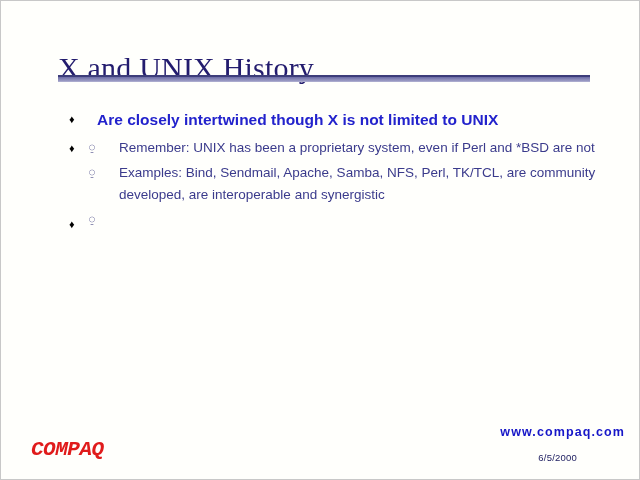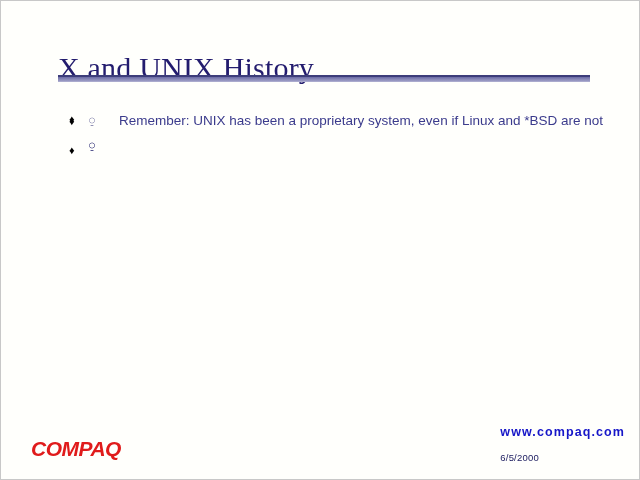--- a/index.html
+++ b/index.html
@@ -97,32 +97,32 @@
   .sub-group {
     margin-top: 4px;
     margin-bottom: 5px;
   }
 
   
   #logo {
     position: absolute;
     left: 30px;
     bottom: 18px;
-    font-family: Liberation Sans, sans-serif;
+    font-family: Liberation Mono, monospace;
     font-size: 21px;
     font-weight: bold;
     font-style: italic;
     color: #e01b1b;
     letter-spacing: -0.5px;
   }
   #footer-right {
     position: absolute;
     right: 14px;
     bottom: 16px;
-    text-align: left;
+    text-align: center;
   }
   #footer-url {
     color: #1616c8;
     font-size: 12.5px;
     font-weight: bold;
     letter-spacing: 1.1px;
   }
   #footer-date {
     color: #1a1a5e;
     font-size: 9.5px;
@@ -138,35 +138,37 @@
 <div id="slide">
 
   <h1 id="title">X and UNIX History</h1>
 
   <div id="title-rule"></div>
 
   <div id="body">
 
     <div class="bullet-l1">
       <span class="marker">♦</span>
+      <span>Are closely intertwined though X is not limited to UNIX</span>
     </div>
 
     <div class="bullet-l1">
       <span class="marker">♦</span>
     </div>
 
     <div class="sub-group">
 
       <div class="bullet-l2">
         <span class="marker">⍜</span>
-        <span>Remember: UNIX has been a proprietary system, even if Linux and *BSD are not</span>
+        <span>Remember: UNIX has been a proprietary system, even if Perl and *BSD are not</span>
       </div>
 
       <div class="bullet-l2">
         <span class="marker">⍜</span>
+        <span>Examples: Bind, Sendmail, Apache, Samba, NFS, Perl, TK/TCL, are community developed, are interoperable and synergistic</span>
       </div>
 
       <div class="bullet-l2">
         <span class="marker">⍜</span>
       </div>
 
     </div>
 
     <div class="bullet-l1">
       <span class="marker">♦</span>

